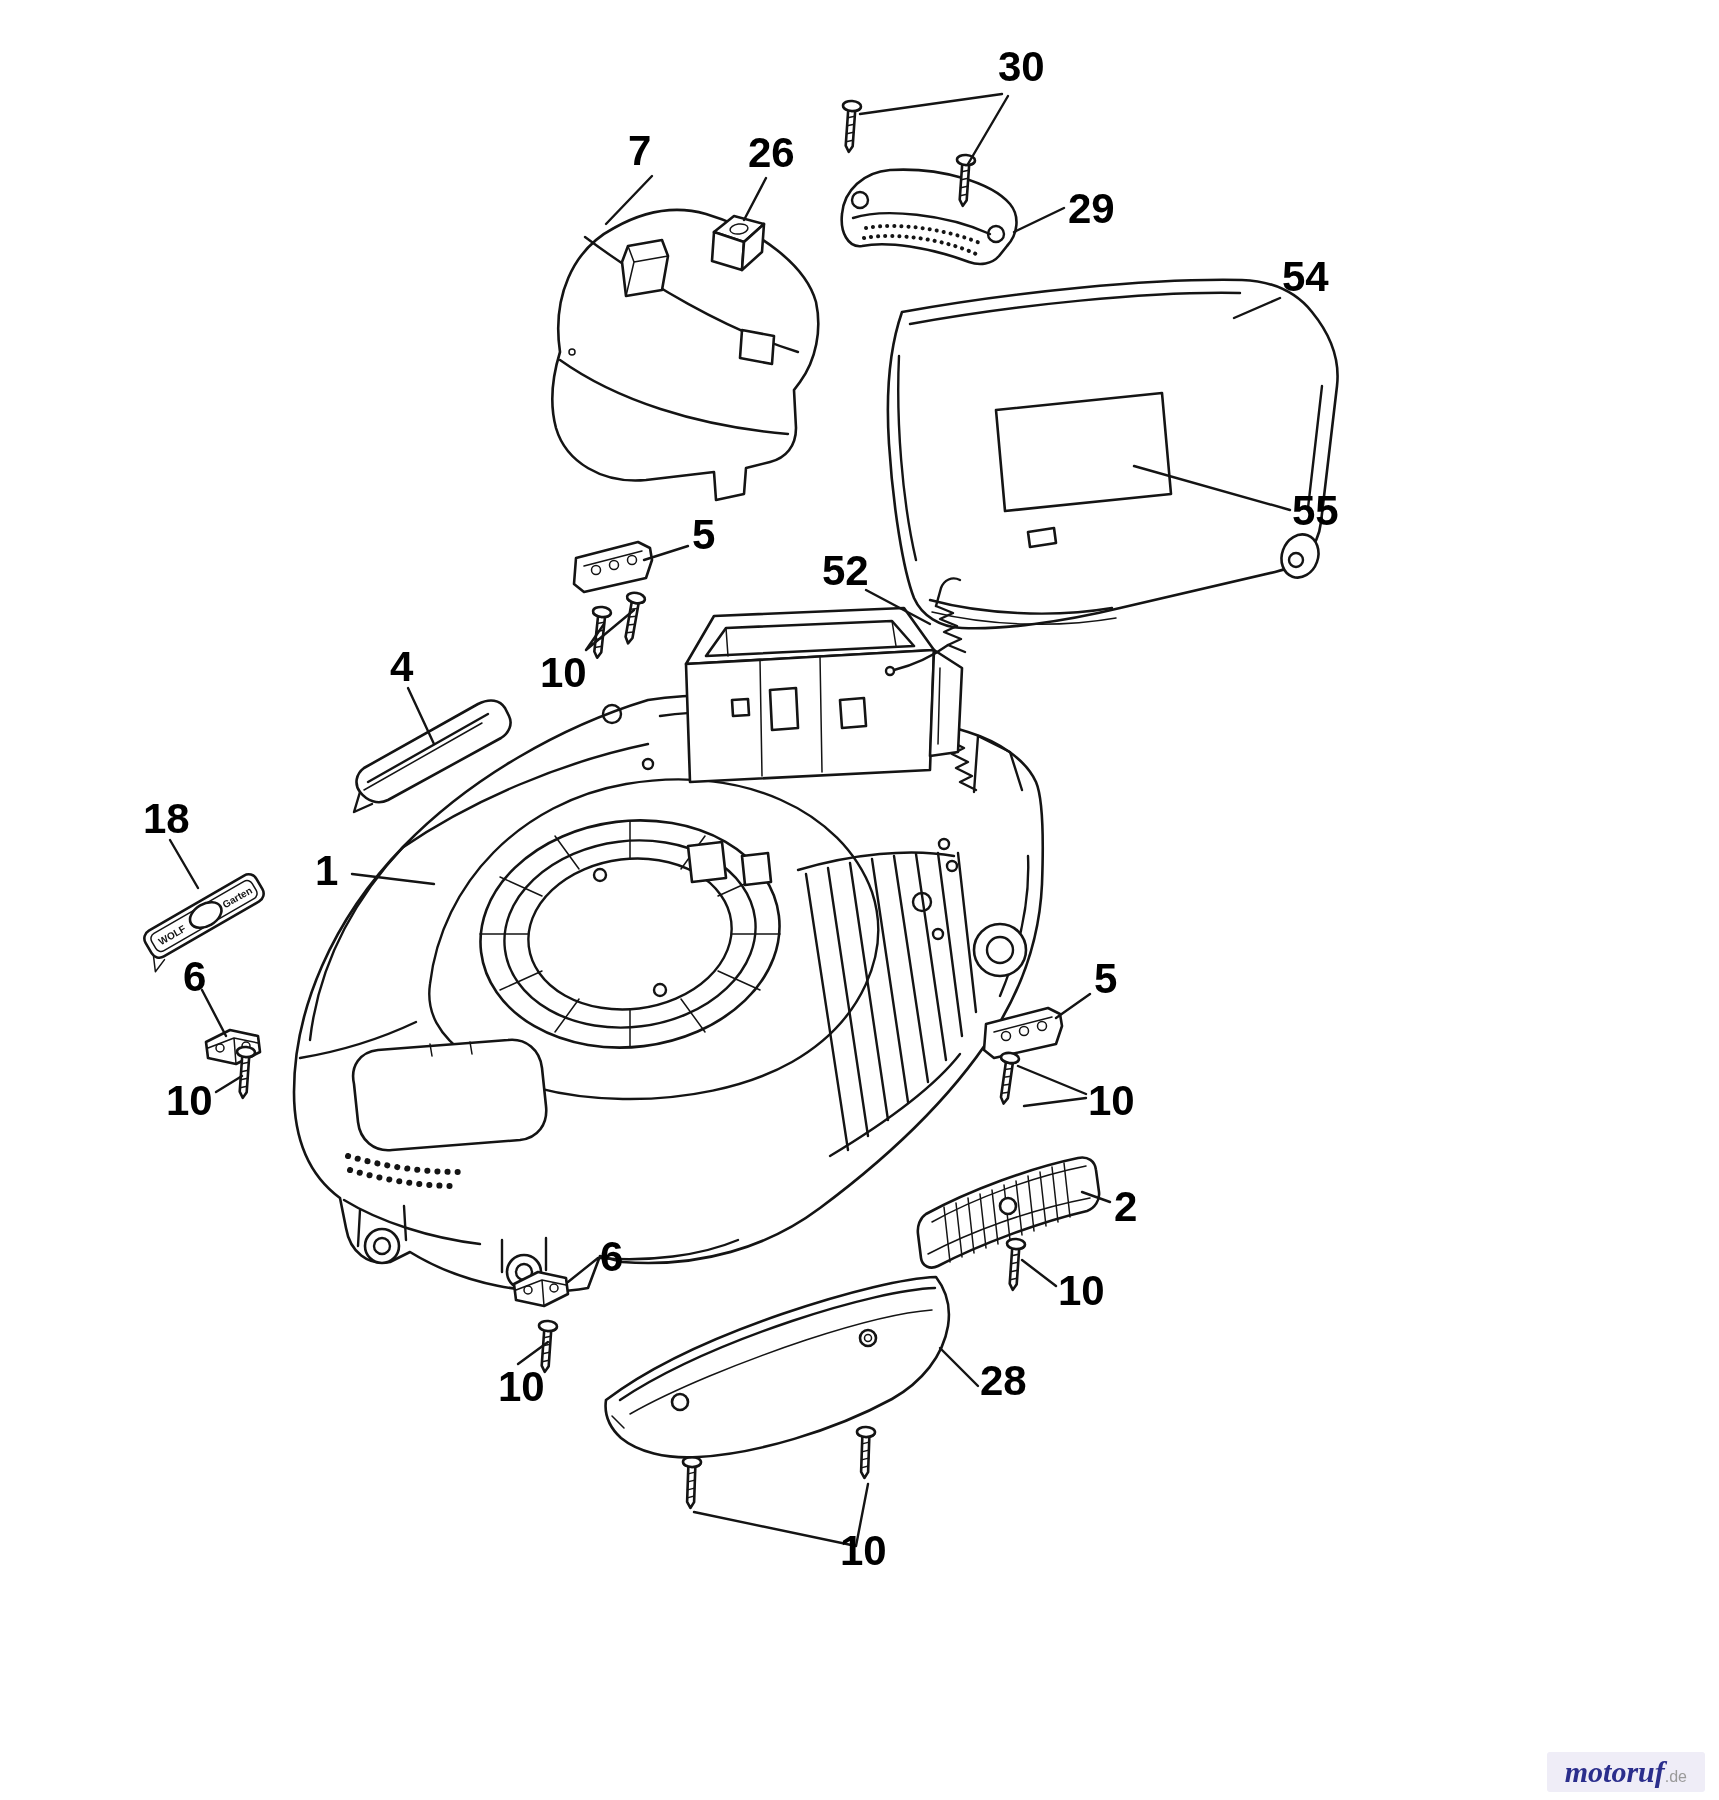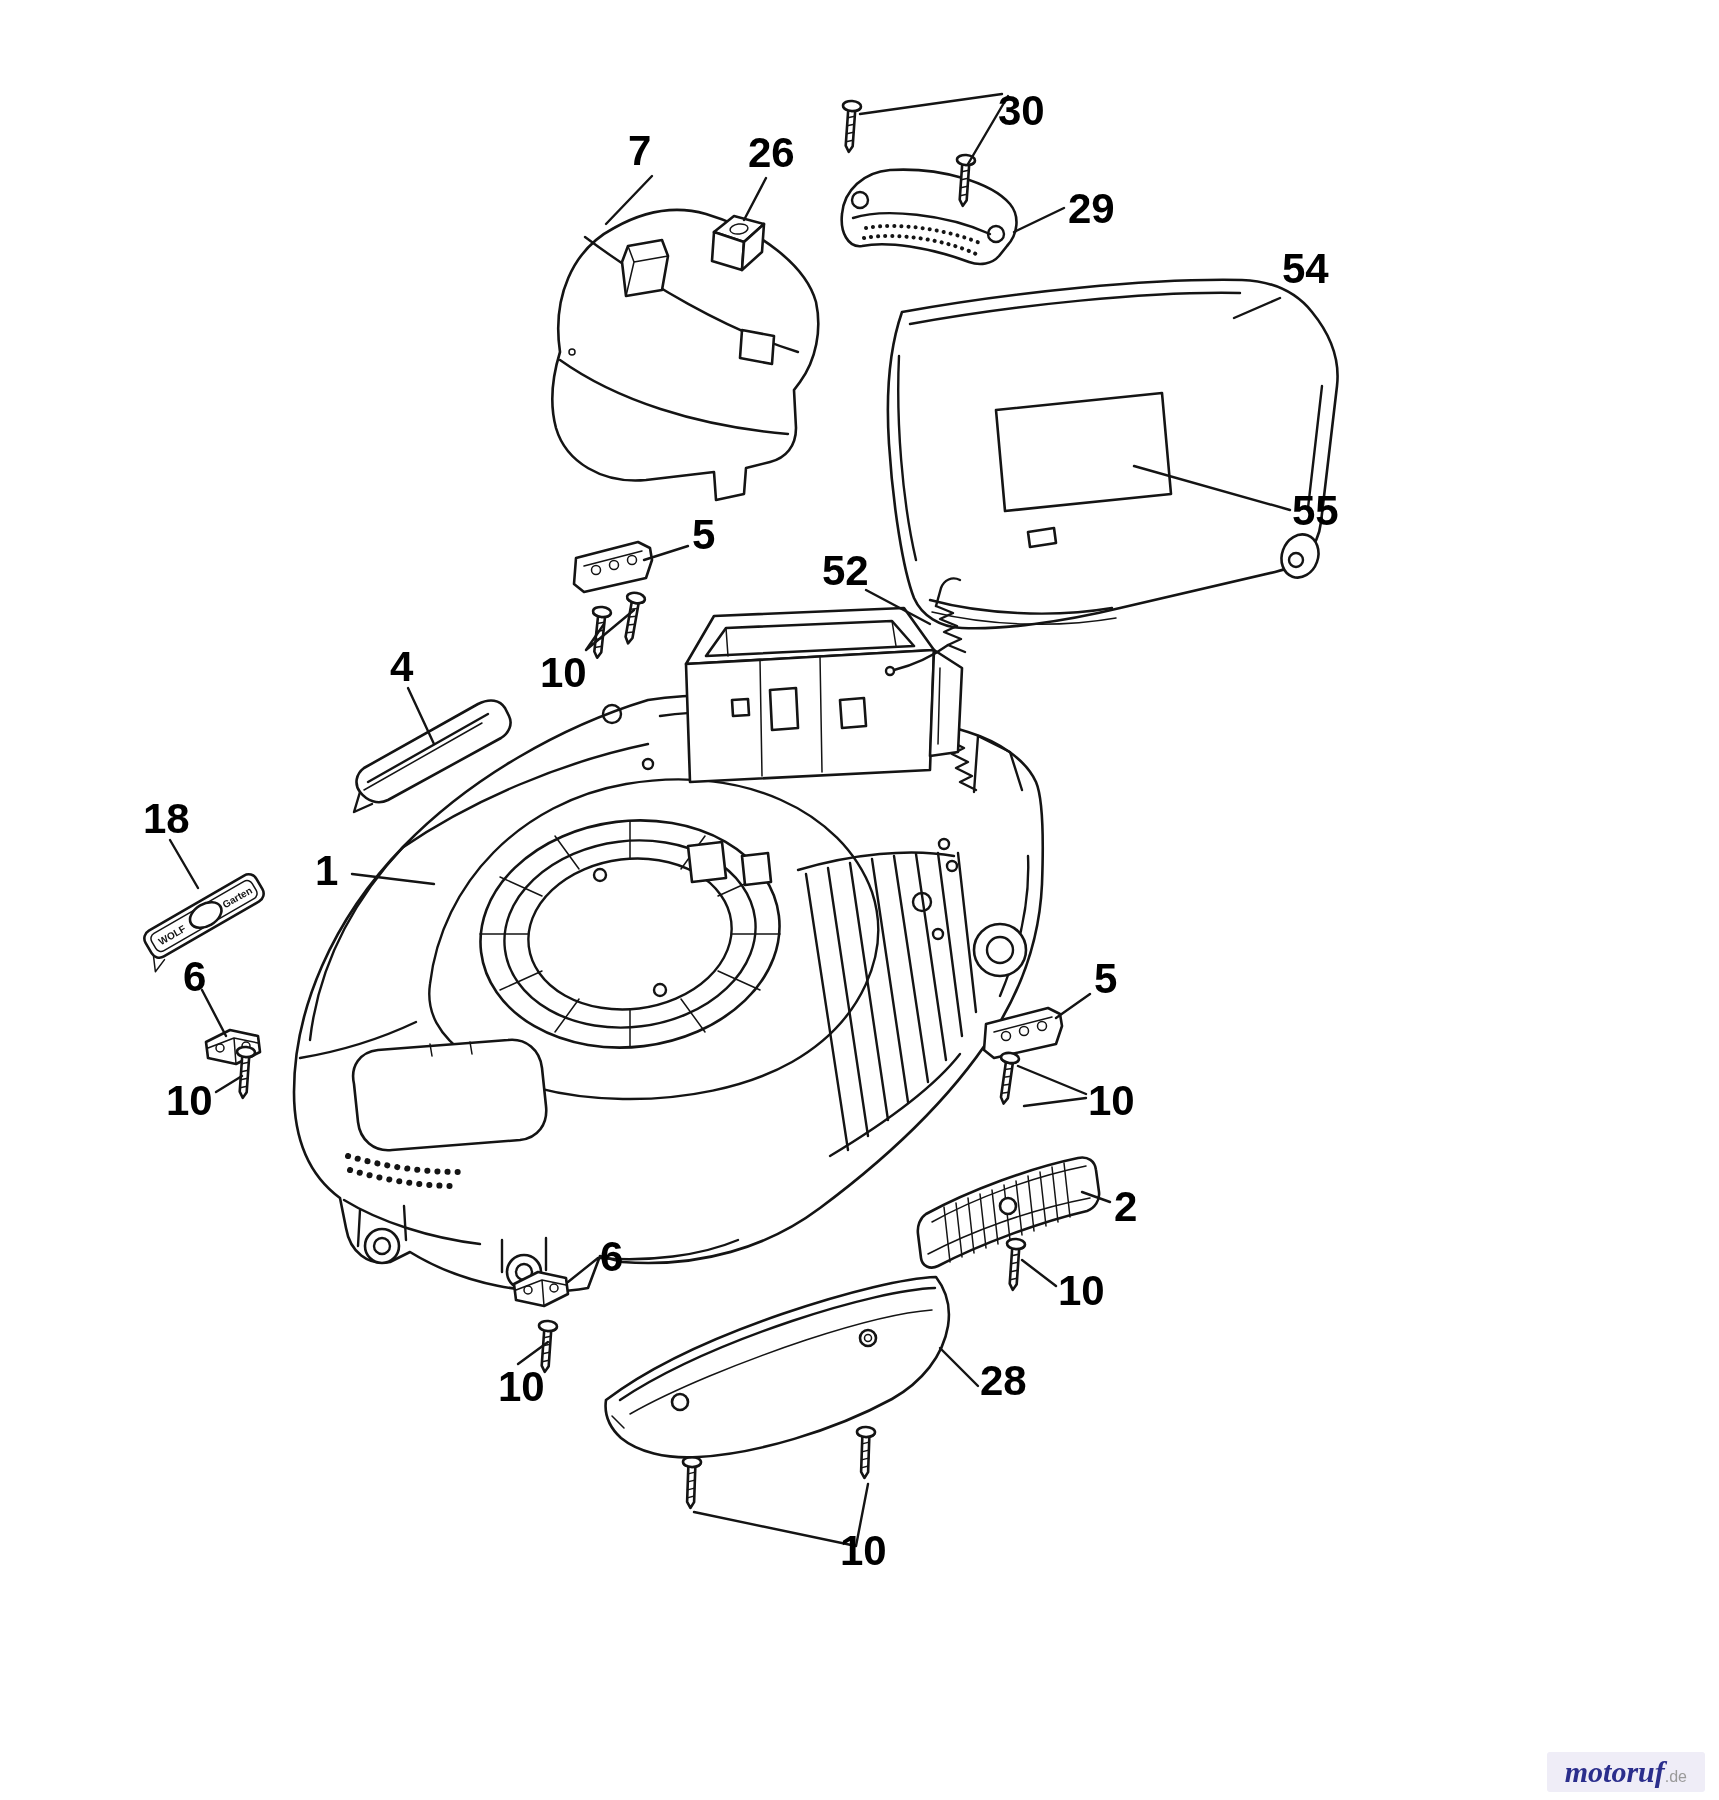--- a/index.html
+++ b/index.html
@@ -242,25 +242,25 @@
     <path class="lead" d="M1110,1202 L1082,1192"></path>
     <path class="lead" d="M1056,1286 L1022,1260"></path>
     <path class="lead" d="M598,1258 L568,1282"></path>
     <path class="lead" d="M518,1364 L548,1342"></path>
     <path class="lead" d="M978,1386 L940,1348"></path>
     <path class="lead" d="M856,1546 L694,1512 M856,1546 L868,1484"></path>
   </g>
 </svg>
 
 <div style="position:absolute;left:0;top:0;width:100%;height:100%;">
-      <div class="part-label" style="left: 998px; top: 46px; margin-top: 44px;">30</div>
+      <div class="part-label" style="left: 998px; top: 46px;">30</div>
       <div class="part-label" style="left: 628px; top: 130px;">7</div>
       <div class="part-label" style="left: 748px; top: 132px; text-align: center;">26</div>
       <div class="part-label" style="left: 1068px; top: 172px; margin-top: 16px;">29</div>
-      <div class="part-label" style="left: 1282px; top: 248px; text-align: center;">54</div>
+      <div class="part-label" style="left: 1282px; top: 256px; text-align: center;">54</div>
       <div class="part-label" style="left: 1292px; top: 490px;">55</div>
       <div class="part-label" style="left: 692px; top: 514px;">5</div>
       <div class="part-label" style="left: 822px; top: 550px;">52</div>
       <div class="part-label" style="left: 540px; top: 652px;">10</div>
       <div class="part-label" style="left: 390px; top: 646px;">4</div>
       <div class="part-label" style="left: 143px; top: 798px;">18</div>
       <div class="part-label" style="left: 315px; top: 850px;">1</div>
       <div class="part-label" style="left: 183px; top: 956px;">6</div>
       <div class="part-label" style="left: 166px; top: 1080px;">10</div>
       <div class="part-label" style="left: 1094px; top: 958px;">5</div>

